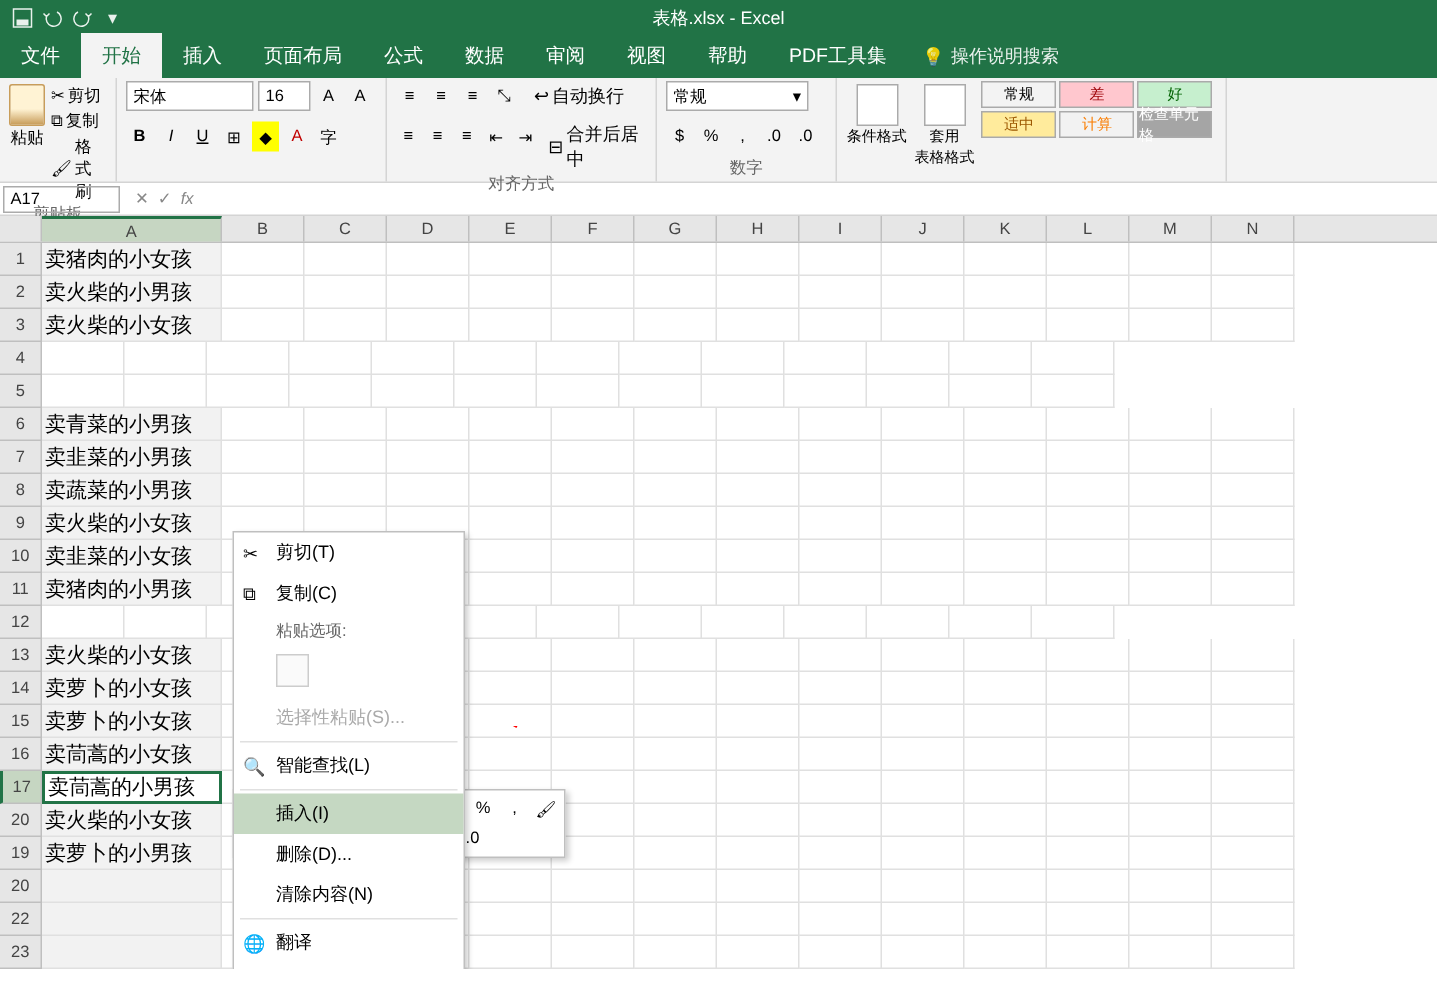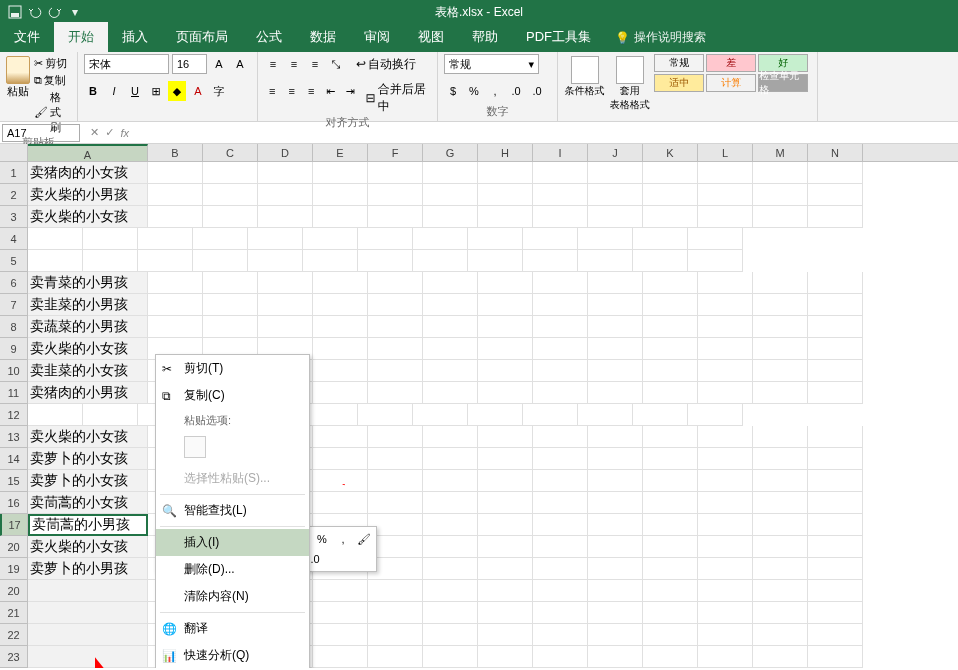--- a/index.html
+++ b/index.html
@@ -595,37 +595,20 @@
         <div class="cell" style="width: 55px;"></div>
         <div class="cell" style="width: 55px;"></div>
         <div class="cell" style="width: 55px;"></div>
         <div class="cell" style="width: 55px;"></div>
         <div class="cell" style="width: 55px;"></div>
         <div class="cell" style="width: 55px;"></div>
         <div class="cell" style="width: 55px;"></div>
         <div class="cell" style="width: 55px;"></div>
       </div>
       <div class="row">
-        <div class="row-h">21</div>
-        <div class="cell sel-col" style="width: 120px;"></div>
-        <div class="cell" style="width: 55px;"></div>
-        <div class="cell" style="width: 55px;"></div>
-        <div class="cell" style="width: 55px;"></div>
-        <div class="cell" style="width: 55px;"></div>
-        <div class="cell" style="width: 55px;"></div>
-        <div class="cell" style="width: 55px;"></div>
-        <div class="cell" style="width: 55px;"></div>
-        <div class="cell" style="width: 55px;"></div>
-        <div class="cell" style="width: 55px;"></div>
-        <div class="cell" style="width: 55px;"></div>
-        <div class="cell" style="width: 55px;"></div>
-        <div class="cell" style="width: 55px;"></div>
-        <div class="cell" style="width: 55px;"></div>
-      </div>
-      <div class="row">
         <div class="row-h">22</div>
         <div class="cell sel-col" style="width: 120px;"></div>
         <div class="cell" style="width: 55px;"></div>
         <div class="cell" style="width: 55px;"></div>
         <div class="cell" style="width: 55px;"></div>
         <div class="cell" style="width: 55px;"></div>
         <div class="cell" style="width: 55px;"></div>
         <div class="cell" style="width: 55px;"></div>
         <div class="cell" style="width: 55px;"></div>
         <div class="cell" style="width: 55px;"></div>

